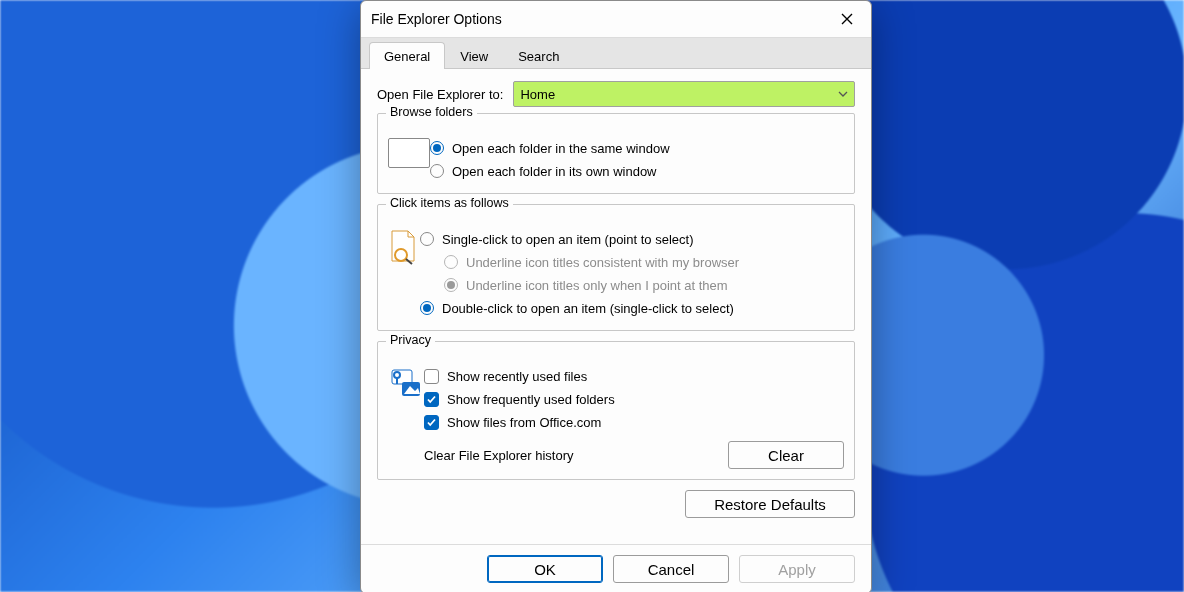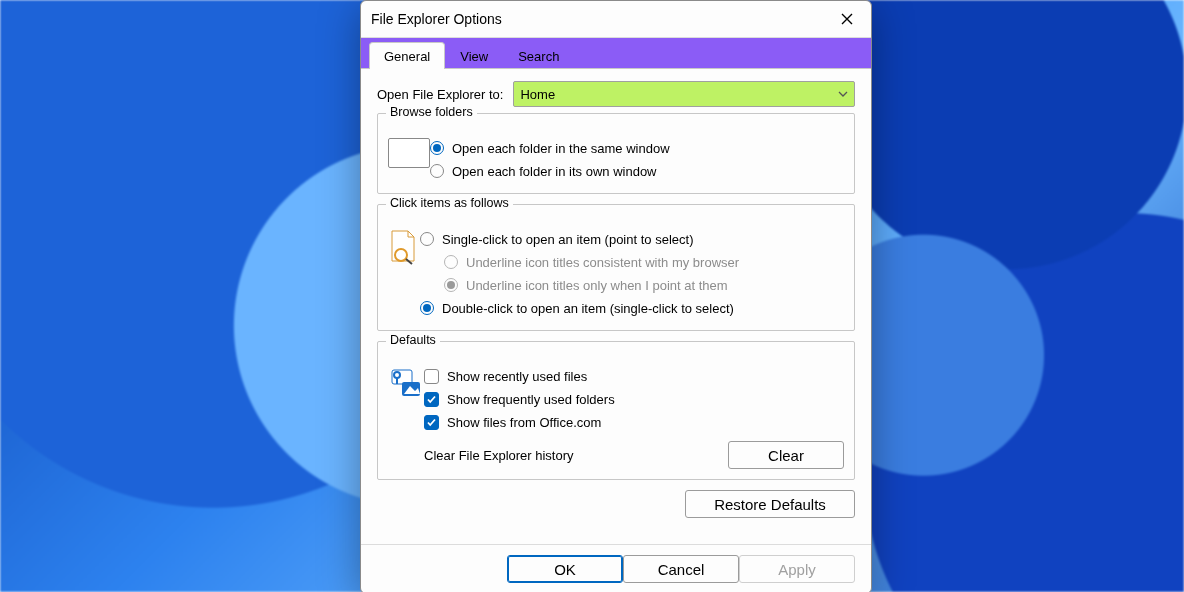--- a/index.html
+++ b/index.html
@@ -10,21 +10,21 @@
     radial-gradient(circle at 85% 15%, #0b3db3 0 180px, transparent 181px),
     radial-gradient(circle at 35% 55%, #6ab4ff 0 180px, transparent 181px),
     radial-gradient(circle at 18% 35%, #1d63d8 0 300px, transparent 301px),
     radial-gradient(circle at 95% 80%, #1042c0 0 260px, transparent 261px),
     linear-gradient(135deg,#0a3fb0,#2d82ef 40%,#6bb7ff 70%,#0a3fb0);
     filter:blur(1px);}
   .dialog{position:absolute;left:360px;top:0;width:510px;height:592px;background:#fdfdfd;border:1px solid #8a8a8a;border-radius:6px;box-shadow:0 8px 40px rgba(0,0,0,.35);display:flex;flex-direction:column;}
   .titlebar{height:36px;display:flex;align-items:center;padding:0 10px;border-bottom:1px solid #dcdcdc;}
   .titlebar .t{font-size:14px;}
   .titlebar .close{margin-left:auto;width:28px;height:28px;display:flex;align-items:center;justify-content:center;border-radius:4px;}
-  .tabstrip{height:30px;display:flex;align-items:flex-end;padding:0 8px;background:#8b5cf6;border-bottom:1px solid #c8c8c8;}
+  .tabstrip{height:30px;display:flex;align-items:flex-end;padding:0 8px;background:#e5e5e5;border-bottom:1px solid #c8c8c8;}
   .tab{padding:6px 14px 5px;border:1px solid transparent;border-bottom:none;position:relative;top:1px;color:#000;}
   .tab.active{background:#fdfdfd;border-color:#c8c8c8;border-top-left-radius:4px;border-top-right-radius:4px;}
   .body{flex:1;padding:12px 16px 6px 16px;overflow:hidden;}
   .row1{display:flex;align-items:center;gap:10px;margin-bottom:6px;}
   .row1 label{white-space:nowrap;}
   .combo{flex:1;height:24px;border:1px solid #a0a0a0;border-radius:2px;background:#bef264;display:flex;align-items:center;padding:0 6px;}
   .combo .chev{margin-left:auto;}
   .group{border:1px solid #c7c7c7;border-radius:2px;margin:6px 0 10px;position:relative;padding:22px 10px 10px 10px;}
   .group>.legend{position:absolute;top:-9px;left:8px;background:#fdfdfd;padding:0 4px;font-size:12.5px;}
   .g-inner{display:flex;align-items:flex-start;}
@@ -41,21 +41,21 @@
   .fileicon svg{width:100%;height:100%;}
   .privicon{width:36px;height:36px;flex:0 0 auto;margin-top:2px;}
   .checkbox{width:15px;height:15px;border:1px solid #888;border-radius:3px;box-sizing:border-box;display:inline-flex;align-items:center;justify-content:center;flex:0 0 auto;background:#fff;}
   .checkbox.checked{background:#0067c0;border-color:#0067c0;color:#fff;}
   .clear-row{display:flex;align-items:center;margin-top:8px;}
   .clear-row .btn{margin-left:auto;}
   .btn{min-width:86px;height:26px;border:1px solid #9b9b9b;background:#fdfdfd;border-radius:3px;display:inline-flex;align-items:center;justify-content:center;font-size:15px;padding:0 14px;}
   .btn.default{border-color:#0067c0;box-shadow:0 0 0 1px #0067c0 inset;}
   .btn.disabled{color:#a0a0a0;border-color:#cfcfcf;}
   .restore-row{display:flex;justify-content:flex-end;margin-top:6px;}
-  .footer{border-top:1px solid #dcdcdc;padding:10px 16px;display:flex;justify-content:flex-end;}
+  .footer{border-top:1px solid #dcdcdc;padding:10px 16px;display:flex;gap:10px;justify-content:flex-end;}
 </style>
 </head>
 <body>
 <div class="wall"></div>
 
 <div class="dialog">
   <div class="titlebar">
     <span class="t">File Explorer Options</span>
     <div class="close">
       <svg width="12" height="12" viewBox="0 0 12 12">
@@ -125,21 +125,21 @@
           </div>
           <div class="opt">
             <span class="radio checked"></span>
             <span>Double-click to open an item (single-click to select)</span>
           </div>
         </div>
       </div>
     </div>
 
     <div class="group">
-      <div class="legend">Defaults</div>
+      <div class="legend">Privacy</div>
       <div class="g-inner">
         <div class="privicon">
           <svg viewBox="0 0 36 36">
               <rect x="4" y="4" width="20" height="14" rx="2" fill="#fff" stroke="#1a6fc9"></rect>
               <circle cx="9" cy="9" r="3" fill="none" stroke="#1a6fc9" stroke-width="2"></circle>
               <path d="M9 12 v6" stroke="#1a6fc9" stroke-width="2"></path>
               <rect x="14" y="16" width="18" height="14" rx="2" fill="#1a6fc9"></rect>
               <polygon points="16,28 22,20 27,25 30,22 32,28" fill="#fff"></polygon>
             </svg>
         </div>

